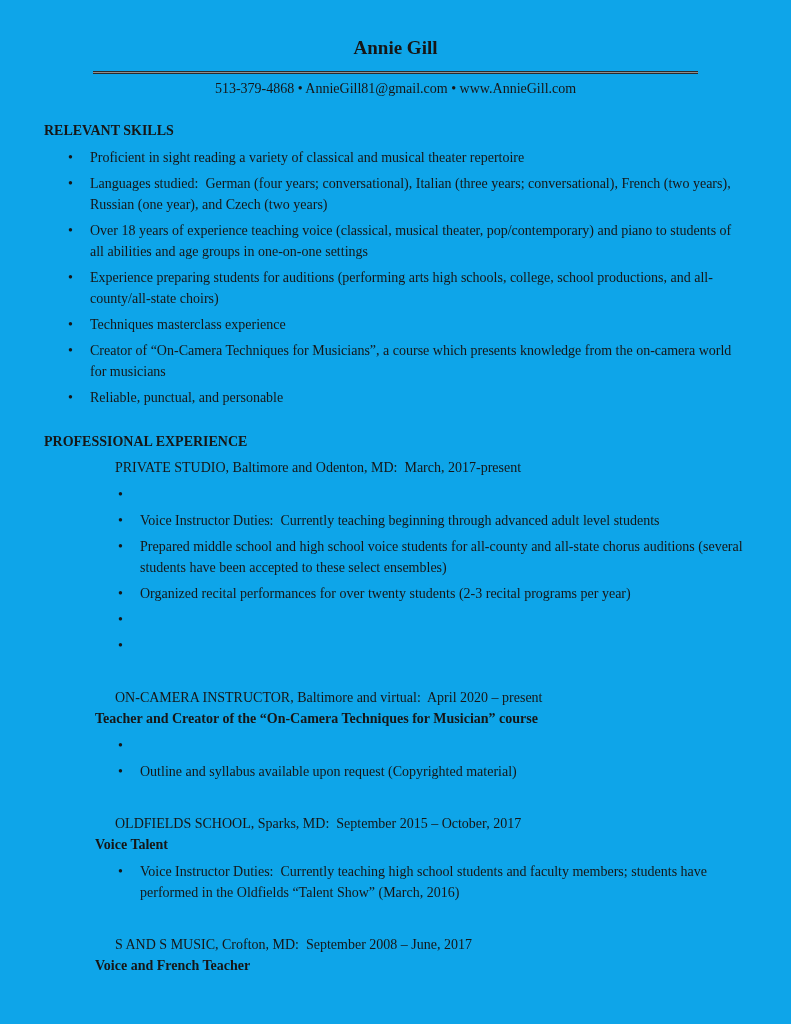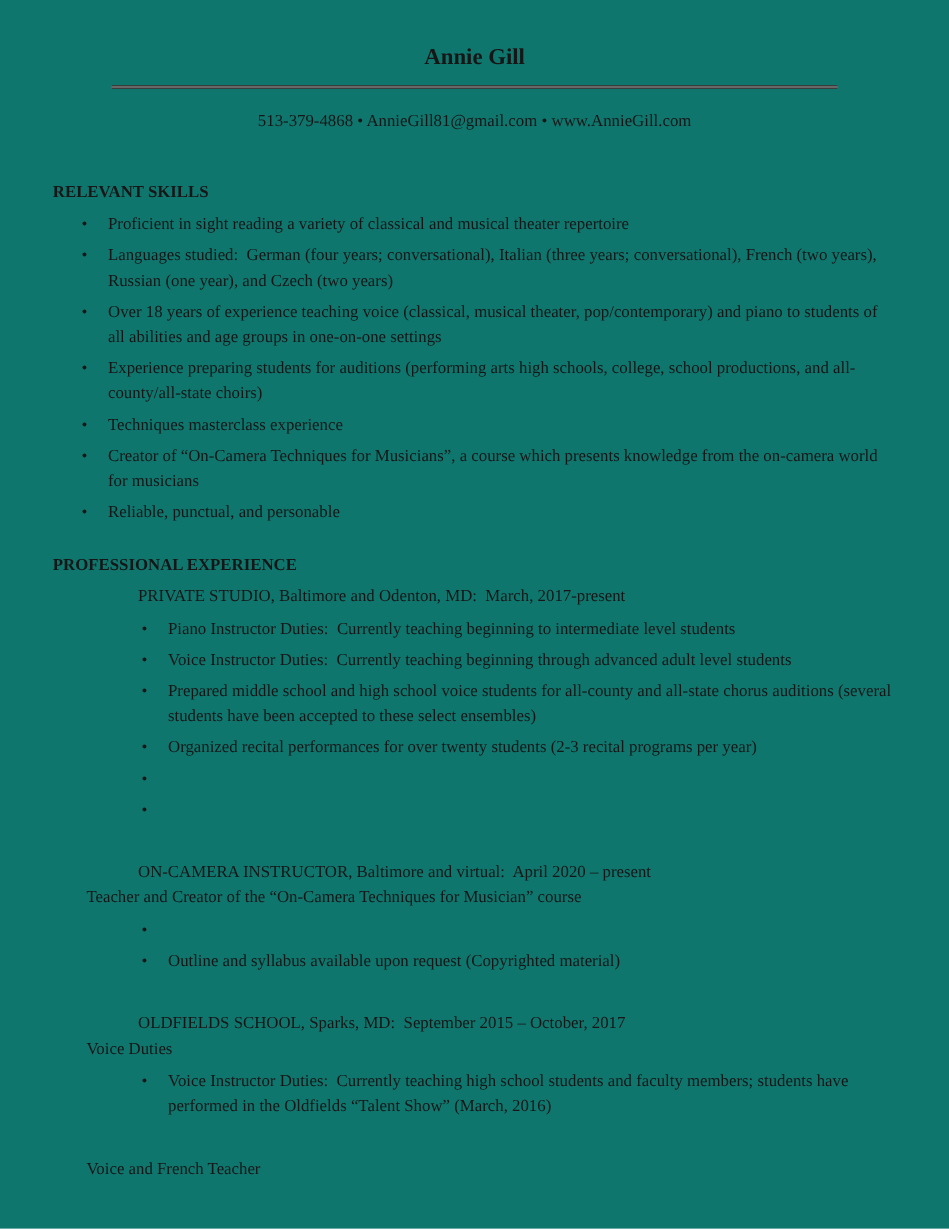--- a/index.html
+++ b/index.html
@@ -1,21 +1,21 @@
 <!DOCTYPE html>
 <html><head>
 <meta charset="utf-8">
 <style>
   html, body { margin: 0; padding: 0; background: #ffffff; }
   .page {
     position: relative;
     width: 791px;
     height: 1024px;
     box-sizing: border-box;
-    background: #0f766e;
+    background: #0ea5e9;
     color: #161616;
     font-family: "Liberation Serif", "DejaVu Serif", serif;
     font-size: 14px;
     line-height: 21px;
     padding: 36px 44px 20px 44px;
     overflow: hidden;
   }
   .name {
     text-align: center;
     font-size: 19px;
@@ -25,40 +25,40 @@
   }
   .rule {
     margin: 12px 49px 0 49px;
     height: 3px;
     box-sizing: border-box;
     border-top: 1px solid #2b2b2b;
     border-bottom: 1px solid #2b2b2b;
     background: #8f8f8f;
   }
   .contact {
-    margin-top: 17px;
+    margin-top: 4px;
     text-align: center;
     white-space: pre-wrap;
   }
   .section-heading {
     font-weight: bold;
     white-space: pre-wrap;
   }
-  .skills-heading { margin-top: 38px; }
+  .skills-heading { margin-top: 21px; }
   .experience-heading { margin-top: 23px; }
   ul.bullets { margin: 6px 0 0 0; padding: 0; list-style: none; }
   .bullet-item { display: flex; margin-top: 5px; }
   .dot { flex: none; width: 22px; }
   .skills-item .dot { margin-left: 24px; }
   .exp-item .dot { margin-left: 74px; }
   .btext { flex: 1; white-space: pre-wrap; }
   .jobs { margin-top: 5px; }
   .job + .job { margin-top: 31px; }
   .job-title { margin-left: 71px; white-space: pre-wrap; }
-  .job-subtitle { margin-left: 28px; font-weight: normal; white-space: pre-wrap; }
+  .job-subtitle { margin-left: 51px; font-weight: bold; white-space: pre-wrap; }
 </style>
 </head>
 <body>
 
 <div class="page">
   <div class="name">Annie Gill</div>
   <div class="rule"></div>
   <div class="contact">513-379-4868 • AnnieGill81@gmail.com • www.AnnieGill.com</div>
 
   <div class="section-heading skills-heading">RELEVANT SKILLS</div>
@@ -93,21 +93,20 @@
       </li>
     </ul>
 
   <div class="section-heading experience-heading">PROFESSIONAL EXPERIENCE</div>
   <div class="jobs">
       <div class="job">
         <div class="job-title">PRIVATE STUDIO, Baltimore and Odenton, MD:  March, 2017-present</div>
         <ul class="bullets">
           <li class="bullet-item exp-item">
             <span class="dot">•</span>
-            <span class="btext">Piano Instructor Duties:  Currently teaching beginning to intermediate level students</span>
           </li>
           <li class="bullet-item exp-item">
             <span class="dot">•</span>
             <span class="btext">Voice Instructor Duties:  Currently teaching beginning through advanced adult level students</span>
           </li>
           <li class="bullet-item exp-item">
             <span class="dot">•</span>
             <span class="btext">Prepared middle school and high school voice students for all-county and all-state chorus auditions (several students have been accepted to these select ensembles)</span>
           </li>
           <li class="bullet-item exp-item">
@@ -130,25 +129,26 @@
             <span class="dot">•</span>
           </li>
           <li class="bullet-item exp-item">
             <span class="dot">•</span>
             <span class="btext">Outline and syllabus available upon request (Copyrighted material)</span>
           </li>
         </ul>
       </div>
       <div class="job">
         <div class="job-title">OLDFIELDS SCHOOL, Sparks, MD:  September 2015 – October, 2017</div>
-        <div class="job-subtitle">Voice Duties</div>
+        <div class="job-subtitle">Voice Talent</div>
         <ul class="bullets">
           <li class="bullet-item exp-item">
             <span class="dot">•</span>
             <span class="btext">Voice Instructor Duties:  Currently teaching high school students and faculty members; students have performed in the Oldfields “Talent Show” (March, 2016)</span>
           </li>
         </ul>
       </div>
       <div class="job">
+        <div class="job-title">S AND S MUSIC, Crofton, MD:  September 2008 – June, 2017</div>
         <div class="job-subtitle">Voice and French Teacher</div>
       </div>
     </div>
 </div>
 
 </body></html>

